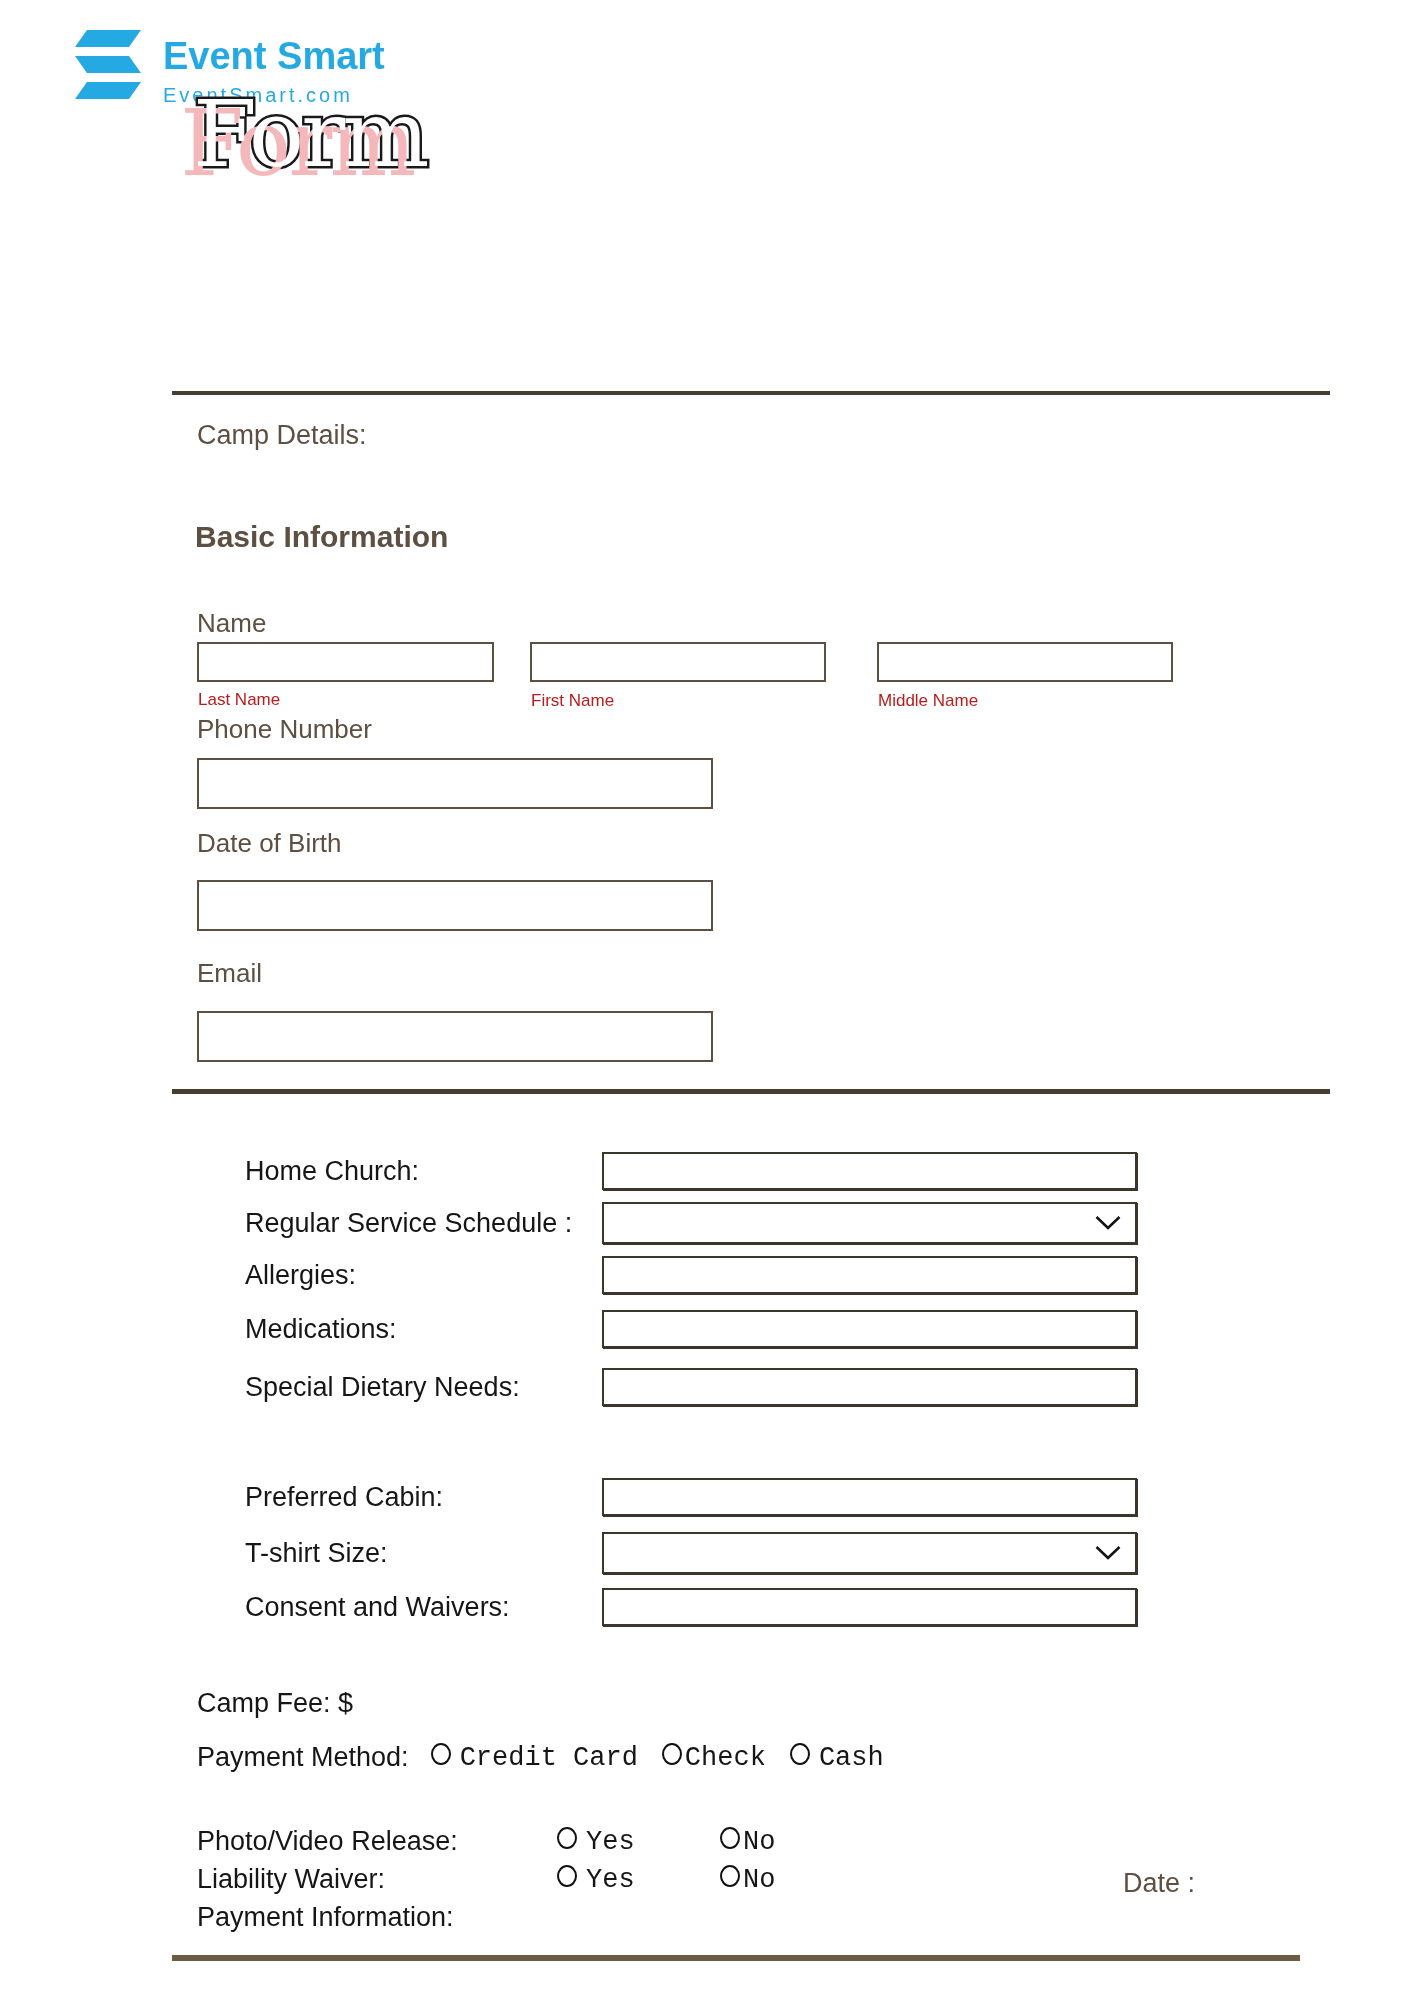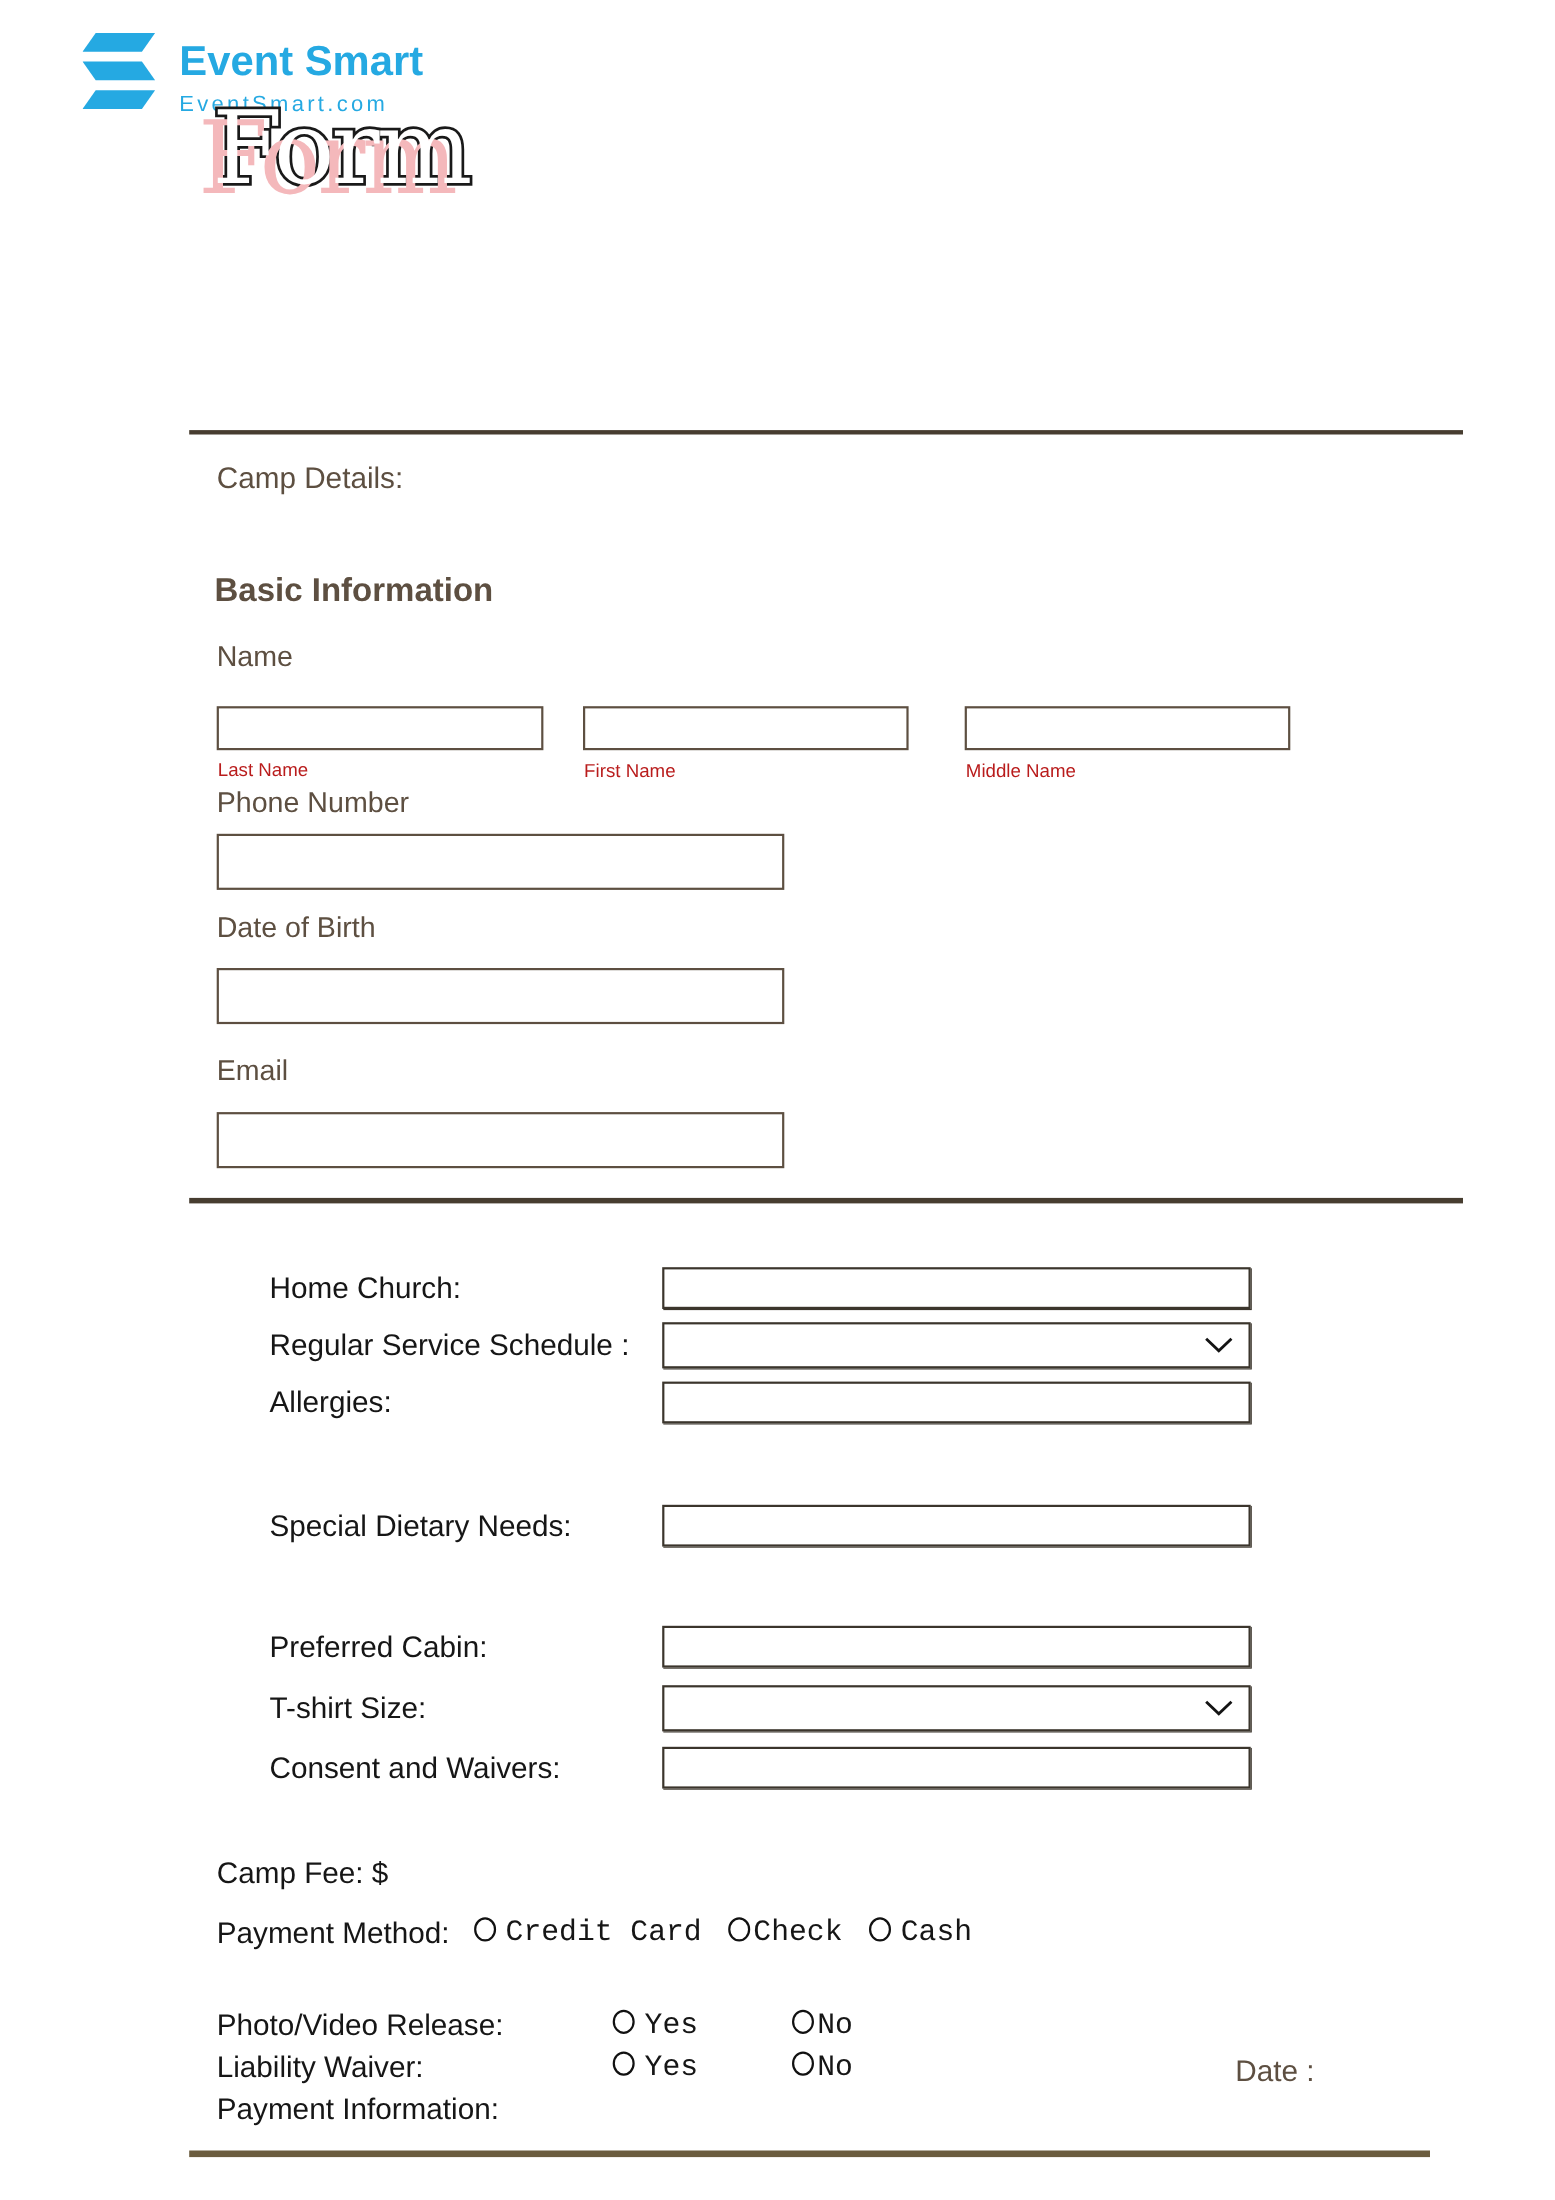--- a/index.html
+++ b/index.html
@@ -87,21 +87,21 @@
   </div>
 
   <div class="hr hr1"></div>
   <div class="hr hr2"></div>
   <div class="hr hr3"></div>
 
   <div class="camp-details brown">Camp Details:</div>
 
   <div class="basic-heading brown">Basic Information</div>
 
-  <div class="f-label" style="left:140px;top:581px;text-align:right;">Name</div>
+  <div class="f-label" style="left:140px;top:608px;text-align:right;">Name</div>
   <input class="box" style="left: 140px; top: 642px; width: 297px; height: 40px;" value="">
   <input class="box" style="left: 473px; top: 642px; width: 296px; height: 40px;" value="">
   <input class="box" style="left: 820px; top: 642px; width: 296px; height: 40px;" value="">
   <div class="sub-label" style="left:141px;top:690px;">Last Name</div>
   <div class="sub-label" style="left:474px;top:691px;">First Name</div>
   <div class="sub-label" style="left:821px;top:691px;">Middle Name</div>
 
   <div class="f-label" style="left:140px;top:714px;">Phone Number</div>
   <input class="box" style="left: 140px; top: 758px; width: 516px; height: 51px;" value="">
 
@@ -123,20 +123,24 @@
           <polyline points="1.5,1.5 13,12.5 24.5,1.5" fill="none" stroke="#141414" stroke-width="2.6"></polyline>
         </svg>
     </div>
   </div>
 
   <div class="mid-row" style="top:1256px;">
     <div class="mid-label">Allergies:</div>
     <input class="mid-field" value="" style="">
   </div>
 
+  <div class="mid-row" style="top:1310px;">
+    <div class="mid-label">Medications:</div>
+    <input class="mid-field" value="" style="">
+  </div>
 
   <div class="mid-row" style="top:1368px;">
     <div class="mid-label">Special Dietary Needs:</div>
     <input class="mid-field" value="" style="">
   </div>
 
   <div class="mid-row" style="top:1478px;">
     <div class="mid-label">Preferred Cabin:</div>
     <input class="mid-field" value="" style="">
   </div>

